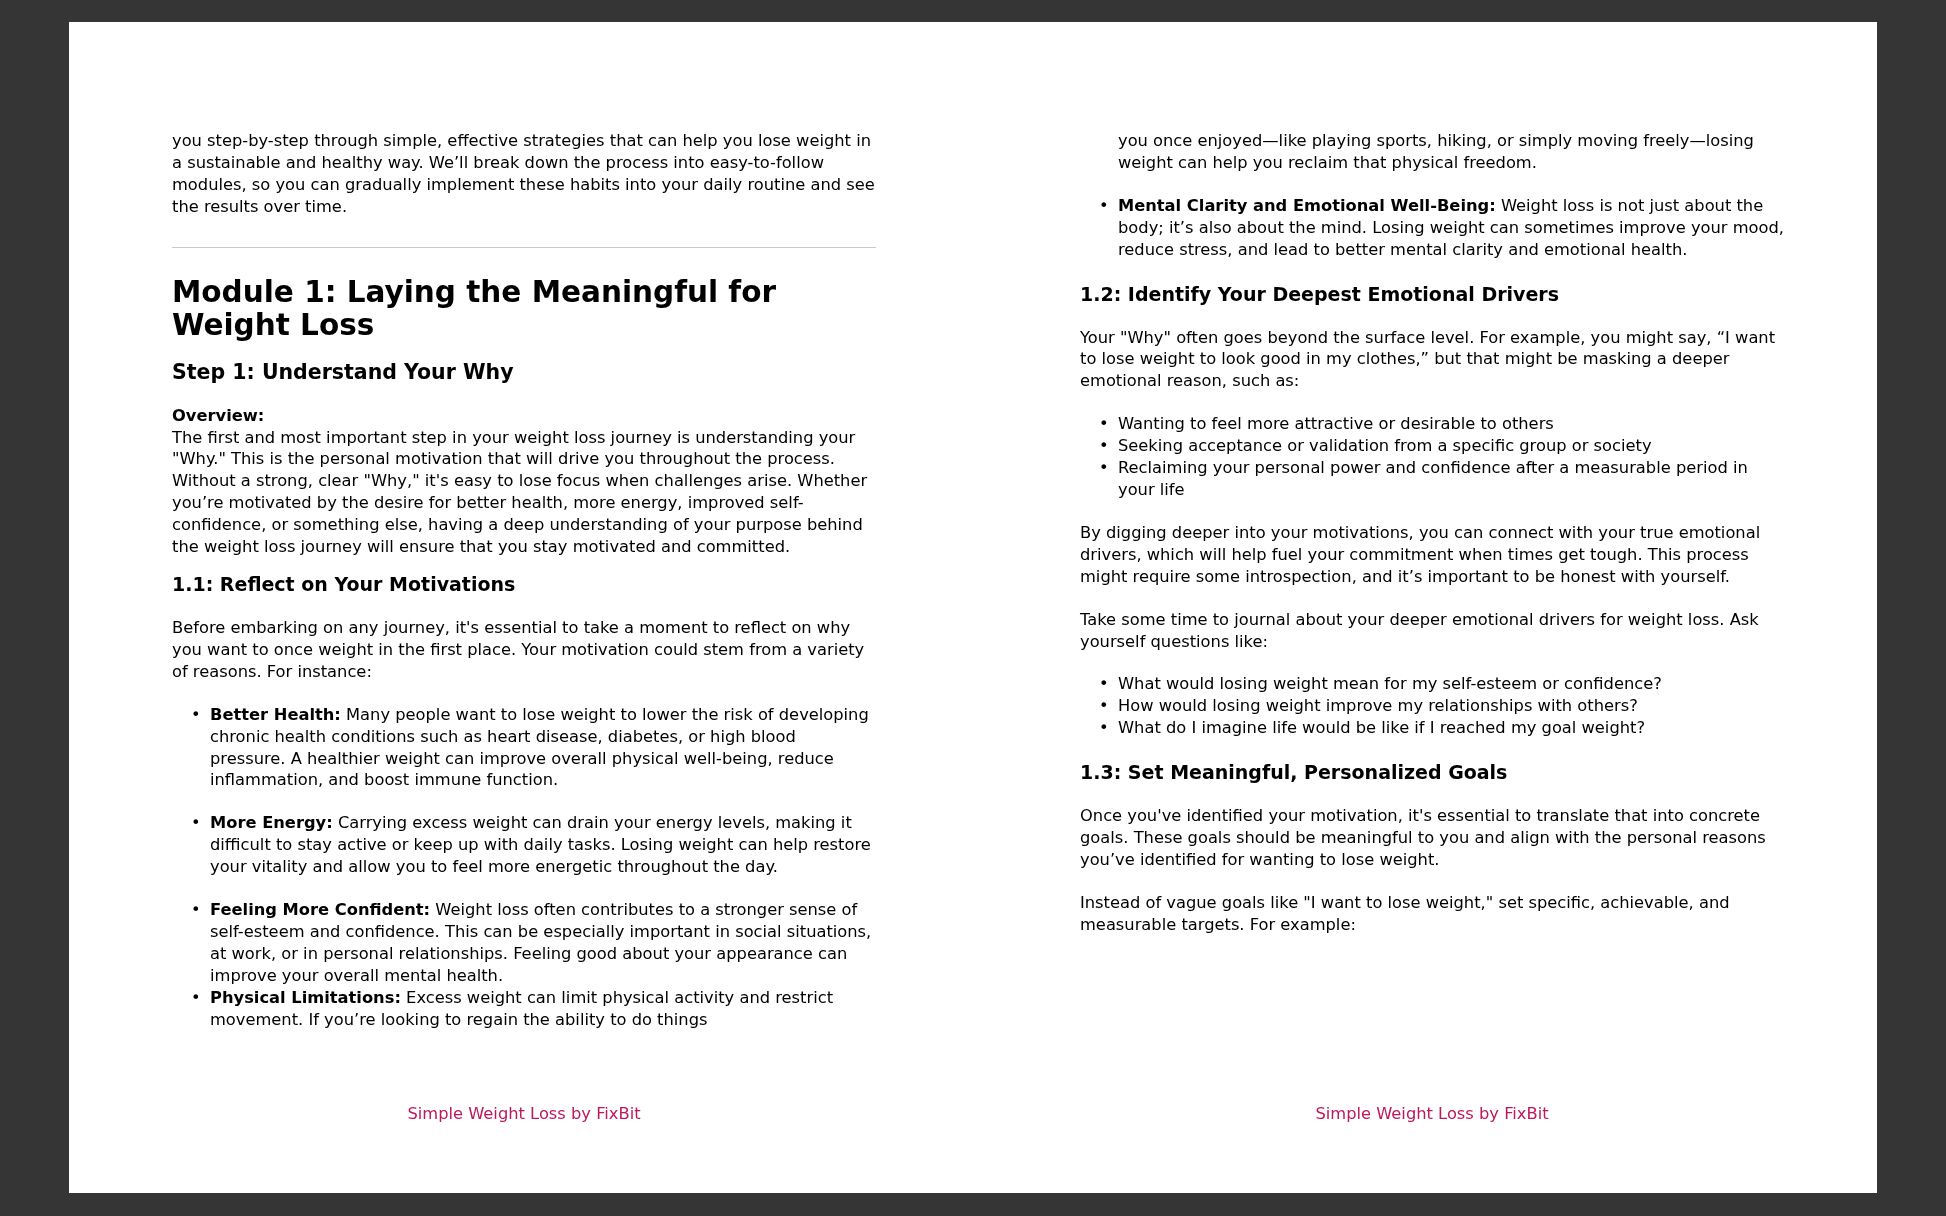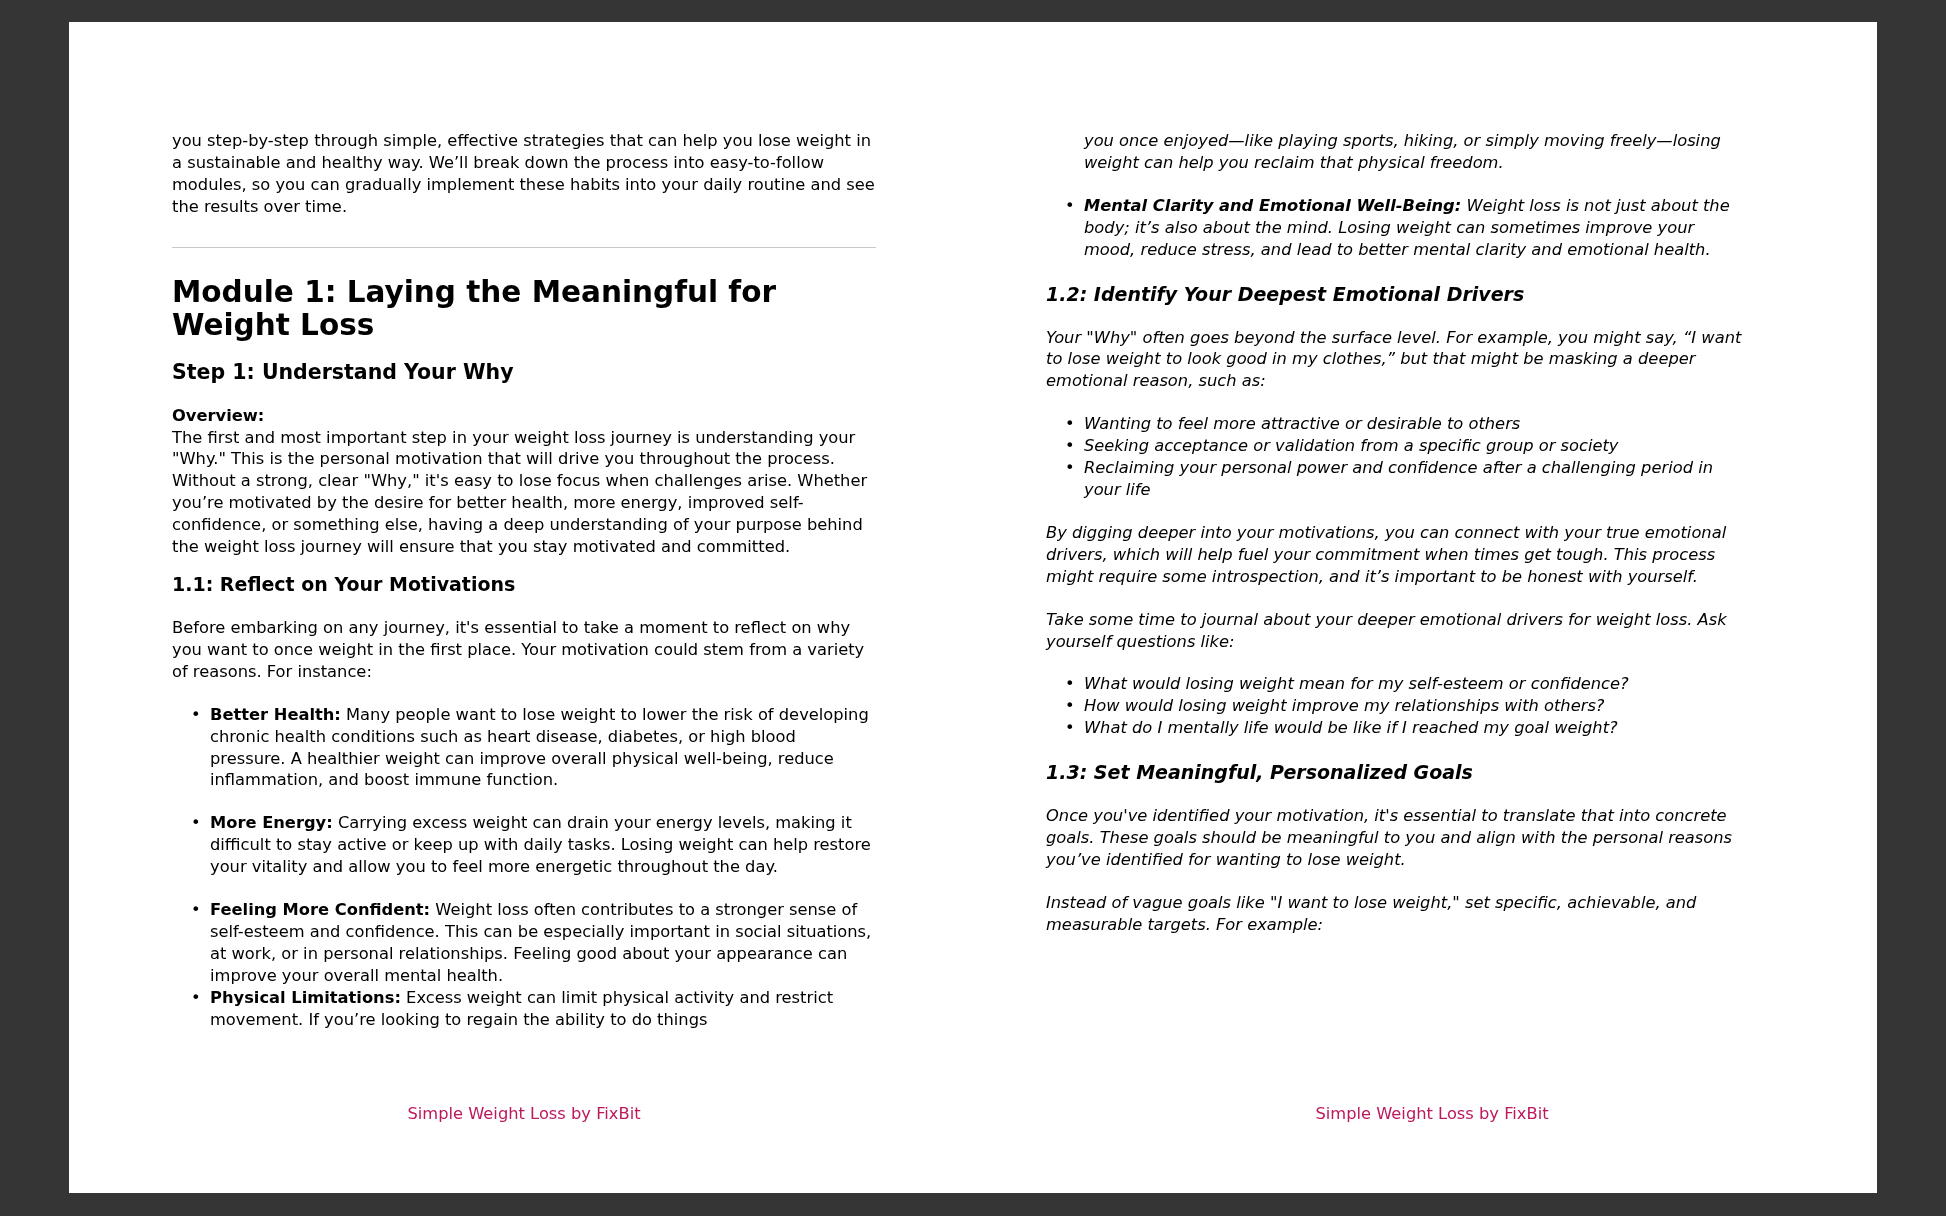--- a/index.html
+++ b/index.html
@@ -27,21 +27,21 @@
   }
   .col {
     position: absolute;
     top: 108px;
     width: 704px;
     font-size: 16.3px;
     line-height: 21.9px;
     color: #000000;
   }
   .col-left  { left: 103px; }
-  .col-right { left: 977px; font-style: italic; }
+  .col-right { left: 1011px; }
   .col p { margin: 0 0 21px 0; }
   p.tight-bottom { margin-bottom: 14px; }
   p.no-bottom { margin-bottom: 16px; }
   hr.divider {
     border: none;
     border-top: 1px solid #c8c8c8;
     margin: 29px 0 28px 0;
   }
   h1.module-title {
     font-size: 29.5px;
@@ -129,31 +129,31 @@
       </ul>
 
 
       <h3 class="num-title">1.2: Identify Your Deepest Emotional Drivers</h3>
 
       <p>Your "Why" often goes beyond the surface level. For example, you might say, “I want to lose weight to look good in my clothes,” but that might be masking a deeper emotional reason, such as:</p>
 
       <ul class="blist">
         <li>Wanting to feel more attractive or desirable to others</li>
         <li>Seeking acceptance or validation from a specific group or society</li>
-        <li>Reclaiming your personal power and confidence after a challenging period in your life</li>
+        <li>Reclaiming your personal power and confidence after a measurable period in your life</li>
       </ul>
 
       <p>By digging deeper into your motivations, you can connect with your true emotional drivers, which will help fuel your commitment when times get tough. This process might require some introspection, and it’s important to be honest with yourself.</p>
 
       <p>Take some time to journal about your deeper emotional drivers for weight loss. Ask yourself questions like:</p>
 
       <ul class="blist">
         <li>What would losing weight mean for my self-esteem or confidence?</li>
         <li>How would losing weight improve my relationships with others?</li>
-        <li>What do I mentally life would be like if I reached my goal weight?</li>
+        <li>What do I imagine life would be like if I reached my goal weight?</li>
       </ul>
 
       <h3 class="num-title">1.3: Set Meaningful, Personalized Goals</h3>
 
       <p>Once you've identified your motivation, it's essential to translate that into concrete goals. These goals should be meaningful to you and align with the personal reasons you’ve identified for wanting to lose weight.</p>
 
       <p class="no-bottom">Instead of vague goals like "I want to lose weight," set specific, achievable, and measurable targets. For example:</p>
     </div>
 
     <div class="footer footer-right">Simple Weight Loss by FixBit</div>

